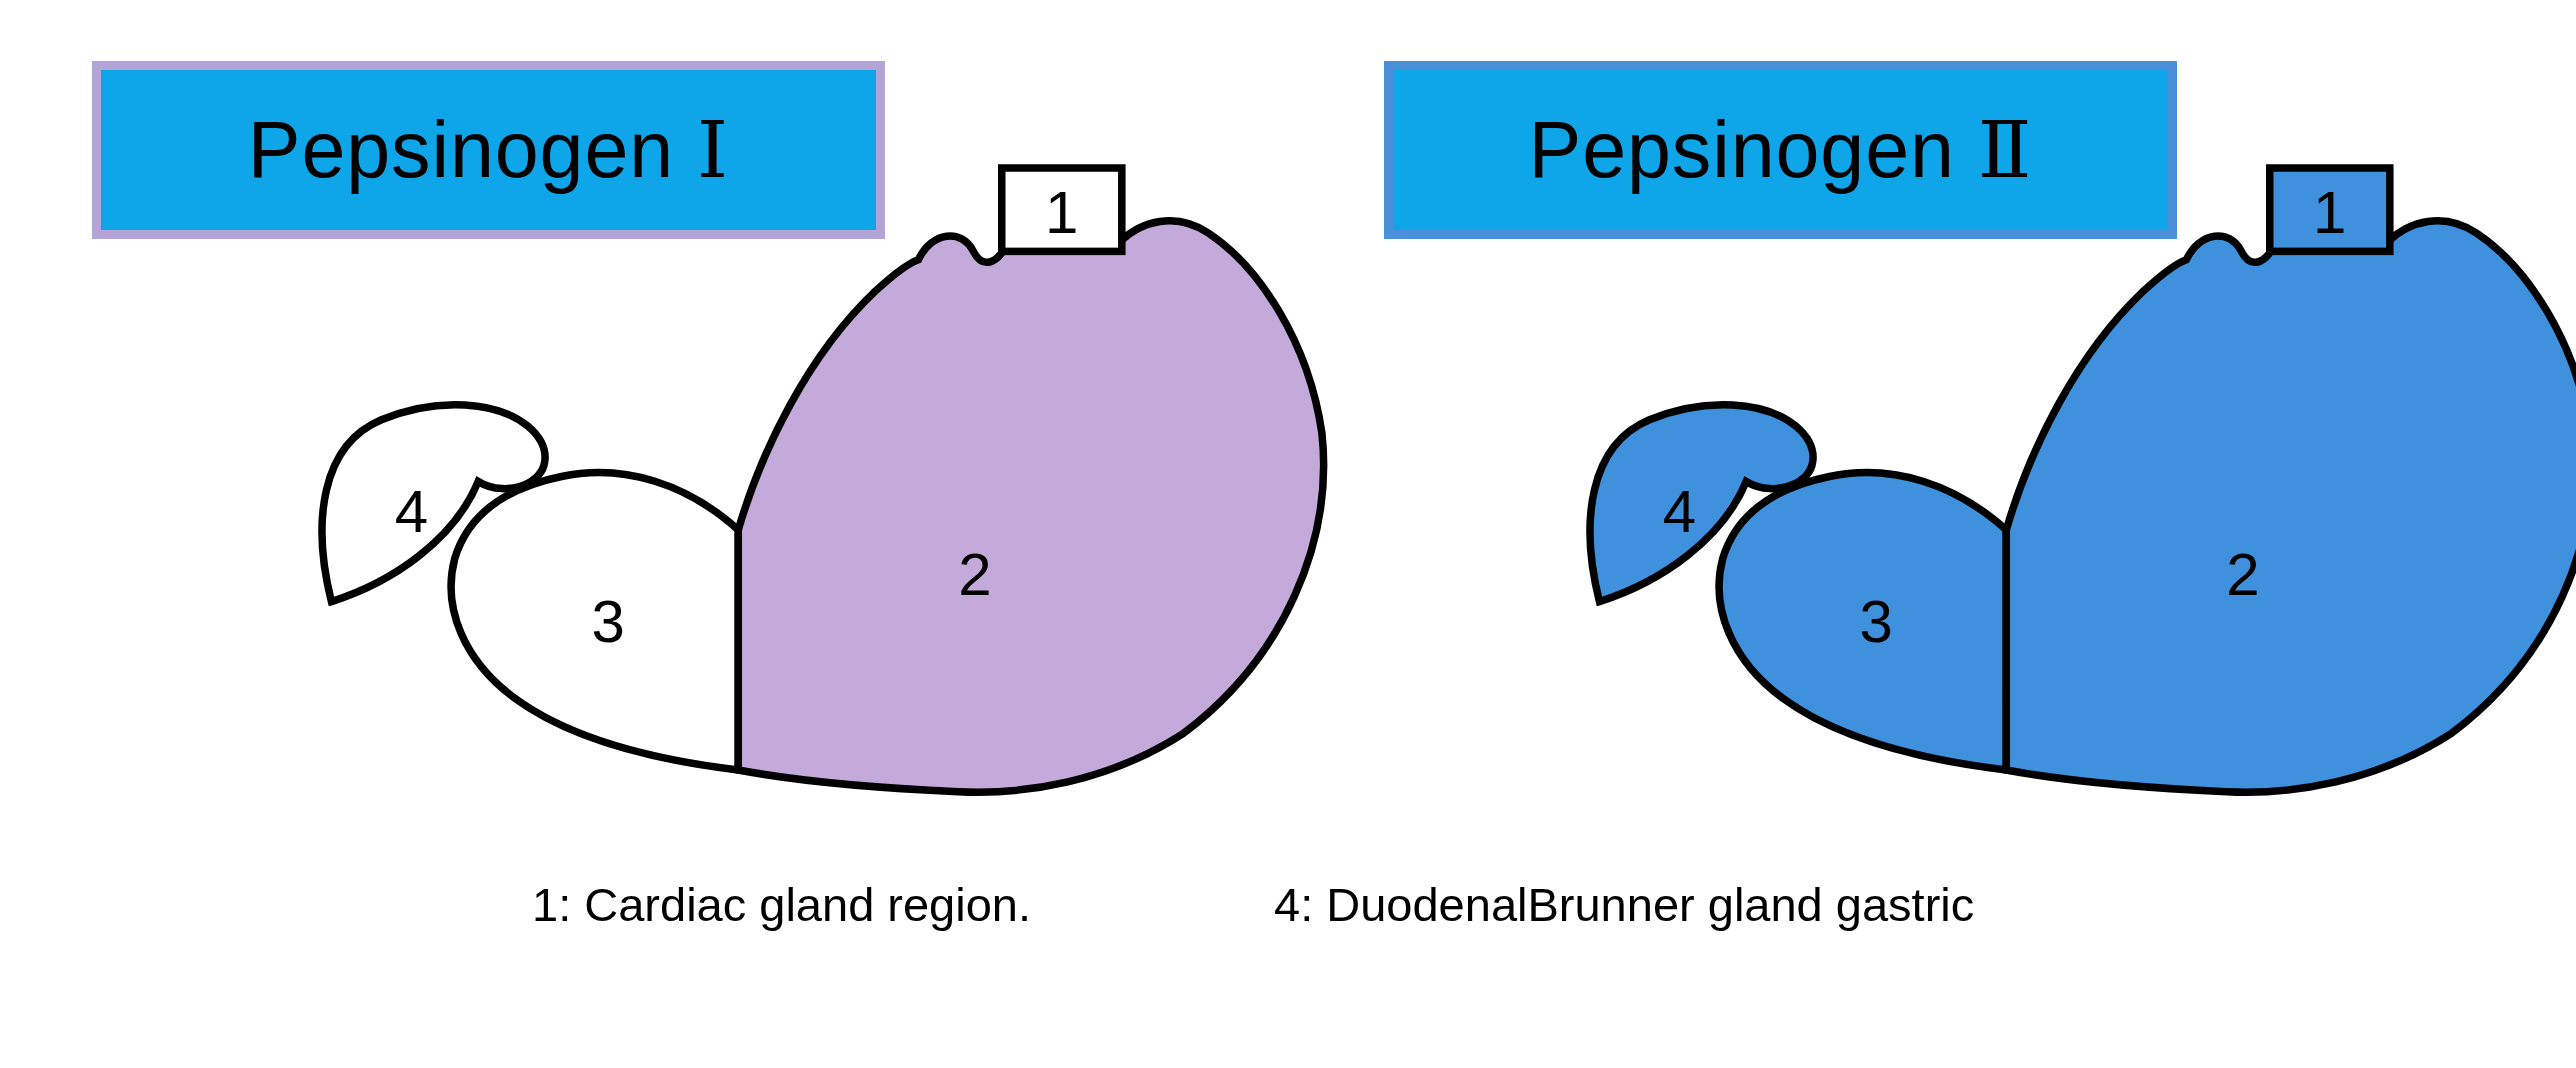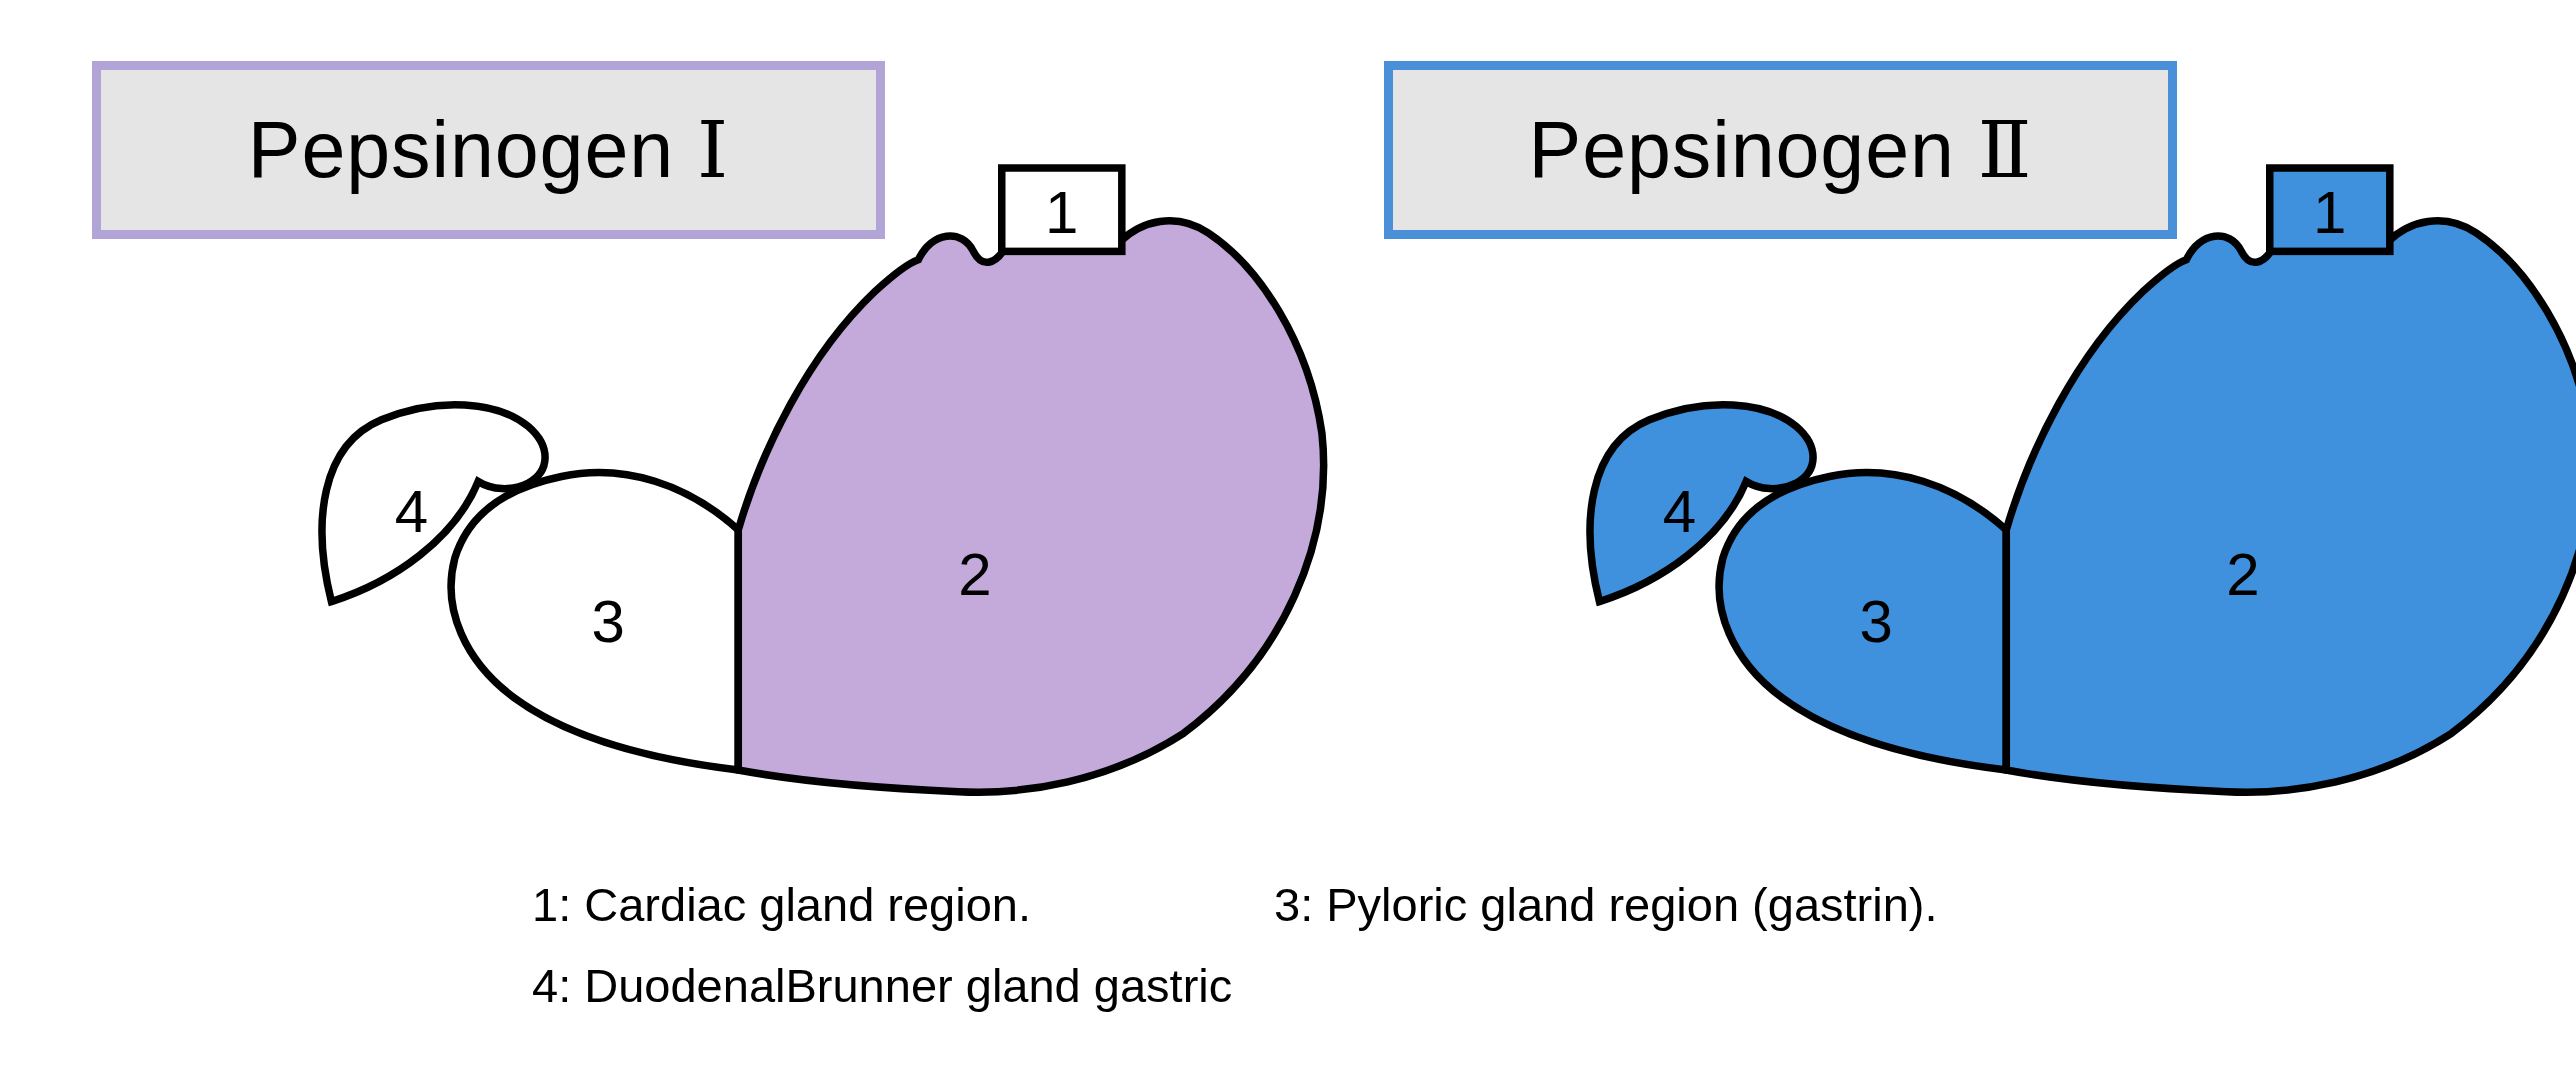--- a/index.html
+++ b/index.html
@@ -11,21 +11,21 @@
     font-family: "Liberation Sans", "DejaVu Sans", sans-serif;
     color: #000;
     overflow: hidden;
   }
   .title-box {
     position: absolute;
     top: 61px;
     width: 793px;
     height: 178px;
     box-sizing: border-box;
-    background: #e5e5e5;
+    background: #0ea5e9;
     display: flex;
     align-items: center;
     justify-content: center;
     font-size: 79px;
     letter-spacing: 0.9px;
   }
   #title-left  { left: 92px;  border: 9.5px solid #b3a4d8; }
   #title-right { left: 1384px; border: 9.5px solid #4a90d9; }
   .title-box .numeral {
     font-family: "DejaVu Serif", "DejaVu Sans", serif;
@@ -90,16 +90,15 @@
   <path d="M 258 223 C 272 175 300 118 340 80 C 352 69 360 63 366 61 C 374 44 392 42 399 56 C 404 66 412 64 418 54 L 487 50 C 500 38 520 32 540 45 C 570 65 600 110 608 165 C 615 230 585 300 525 345 C 480 374 430 382 390 380 C 345 378 295 374 258 367 Z" fill="#3f90dd"></path>
   <rect x="416" y="6" width="72" height="50" fill="#3f90dd"></rect>
   <text x="452" y="45">1</text>
   <text x="400" y="262">2</text>
   <text x="180" y="290">3</text>
   <text x="62" y="224">4</text>
 </svg>
 
 <div class="legend">
   <span>1: Cardiac gland region.</span>
-  <span>3: Pyloric gland region (gastrin).</span>
   <span>4: DuodenalBrunner gland gastric</span>
 </div>
 
 
 </body></html>

